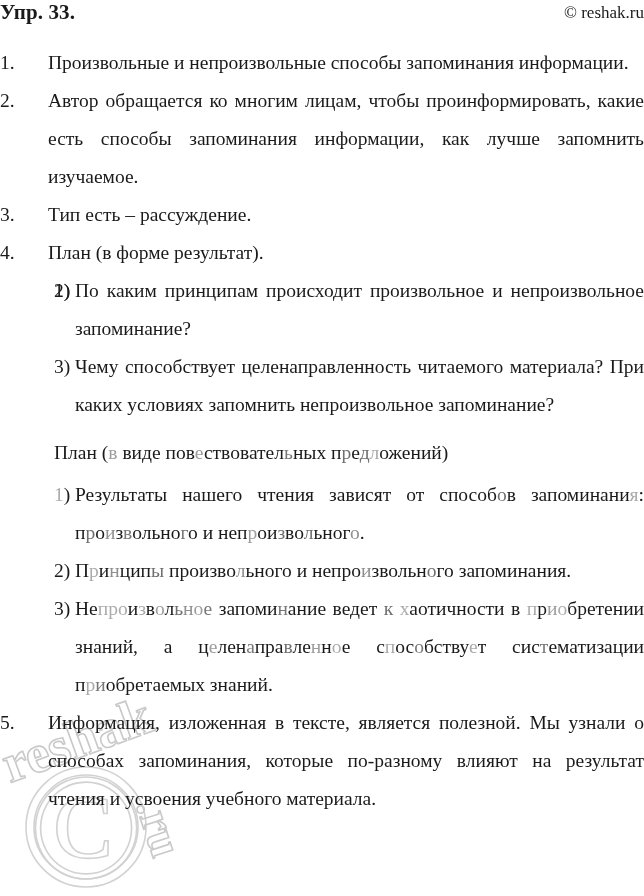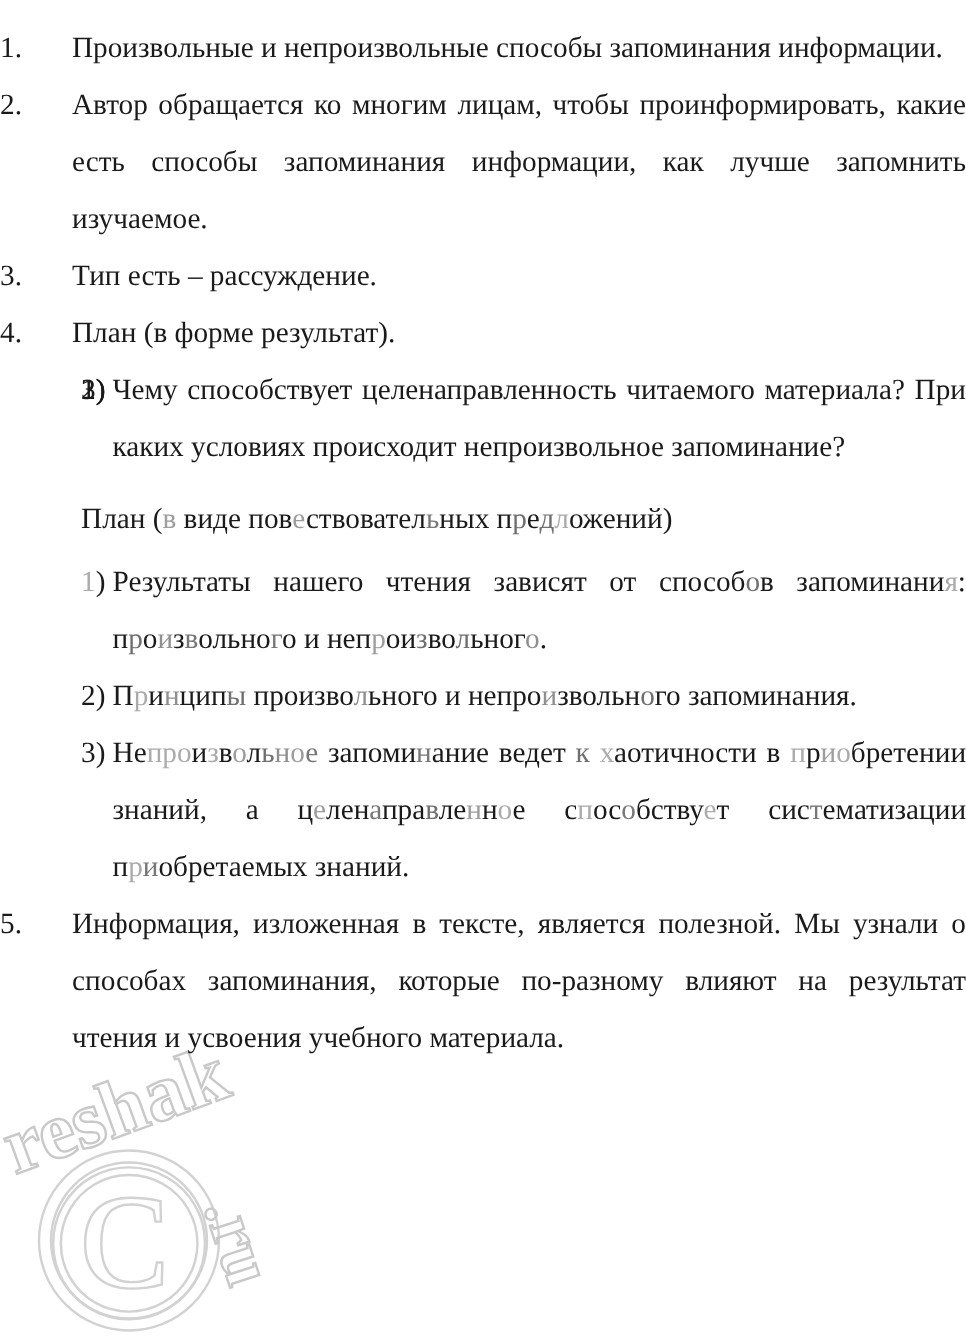--- a/index.html
+++ b/index.html
@@ -163,20 +163,24 @@
     </g>
 
     <text class="wm-text" x="2" y="48" font-size="54" transform="rotate(-20 2 48)">reshak</text>
 
     <text class="wm-text" x="128" y="70" font-size="46" transform="rotate(72 128 70)">.ru</text>
   </svg>
 </div>
 
 <div class="page">
 
+  <div class="header">
+    <div class="ex-title">Упр. 33.</div>
+    <div class="copyright">© reshak.ru</div>
+  </div>
 
   <div class="body-area">
 
     <div class="item lvl1">
       <span class="marker">1.</span>
       <span class="txt">Произвольные и непроизвольные способы запоминания информации.</span>
     </div>
 
     <div class="item lvl1">
       <span class="marker">2.</span>
@@ -191,24 +195,25 @@
     <div class="item lvl1">
       <span class="marker">4.</span>
       <span class="txt">План (в форме результат).</span>
     </div>
 
     <div class="item lvl2">
       <span class="marker">1)</span>
     </div>
     <div class="item lvl2">
       <span class="marker">2)</span>
+      <span class="txt">По каким принципам происходит произвольное и непроизвольное запоминание?</span>
     </div>
     <div class="item lvl2">
       <span class="marker">3)</span>
-      <span class="txt">Чему способствует целенаправленность читаемого материала? При каких условиях происходит непроизвольное запоминание?</span>
+      <span class="txt">Чему способствует целенаправленность читаемого материала? При каких условиях запомнить непроизвольное запоминание?</span>
     </div>
 
     <div class="gap-md"></div>
 
     <div class="item plain-indent faded">
       <span class="f3"><span style="color: rgb(26, 26, 26);">П</span><span style="color: rgb(26, 26, 26);">л</span><span style="color: rgb(26, 26, 26);">а</span><span style="color: rgb(26, 26, 26);">н</span> <span style="color: rgb(26, 26, 26);">(</span><span style="color: rgb(157, 157, 157);">в</span> <span style="color: rgb(26, 26, 26);">в</span><span style="color: rgb(26, 26, 26);">и</span><span style="color: rgb(26, 26, 26);">д</span><span style="color: rgb(26, 26, 26);">е</span> <span style="color: rgb(26, 26, 26);">п</span><span style="color: rgb(26, 26, 26);">о</span><span style="color: rgb(26, 26, 26);">в</span><span style="color: rgb(157, 157, 157);">е</span><span style="color: rgb(26, 26, 26);">с</span><span style="color: rgb(26, 26, 26);">т</span><span style="color: rgb(26, 26, 26);">в</span><span style="color: rgb(26, 26, 26);">о</span><span style="color: rgb(26, 26, 26);">в</span><span style="color: rgb(26, 26, 26);">а</span><span style="color: rgb(26, 26, 26);">т</span><span style="color: rgb(26, 26, 26);">е</span><span style="color: rgb(26, 26, 26);">л</span><span style="color: rgb(119, 119, 119);">ь</span><span style="color: rgb(26, 26, 26);">н</span><span style="color: rgb(26, 26, 26);">ы</span><span style="color: rgb(26, 26, 26);">х</span> <span style="color: rgb(26, 26, 26);">п</span><span style="color: rgb(111, 111, 111);">р</span><span style="color: rgb(26, 26, 26);">е</span><span style="color: rgb(111, 111, 111);">д</span><span style="color: rgb(171, 171, 171);">л</span><span style="color: rgb(26, 26, 26);">о</span><span style="color: rgb(26, 26, 26);">ж</span><span style="color: rgb(26, 26, 26);">е</span><span style="color: rgb(26, 26, 26);">н</span><span style="color: rgb(26, 26, 26);">и</span><span style="color: rgb(26, 26, 26);">й</span><span style="color: rgb(26, 26, 26);">)</span></span>
     </div>
 
     <div class="gap-sm"></div>
 

